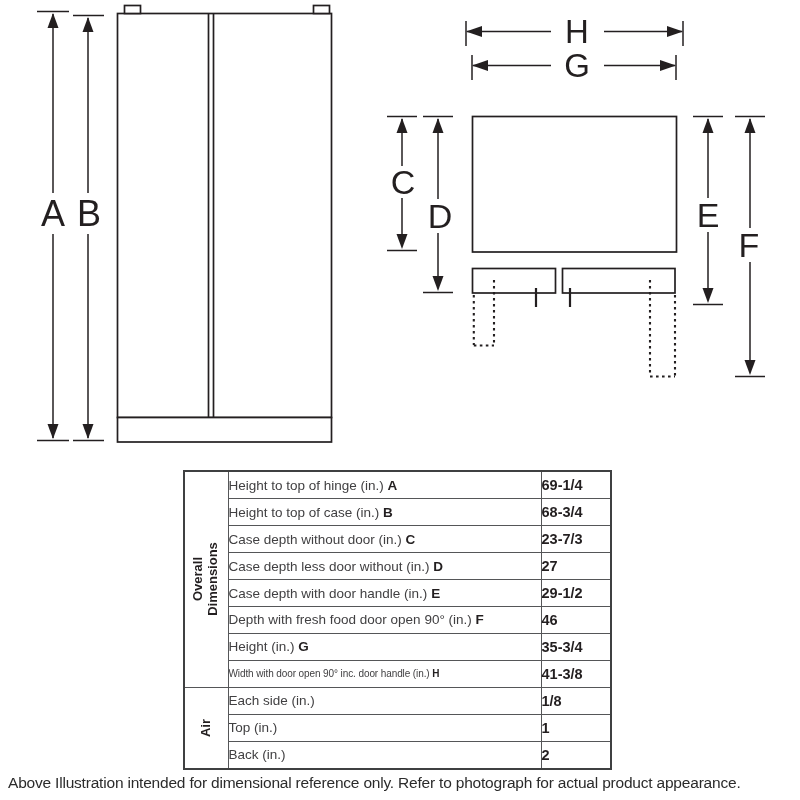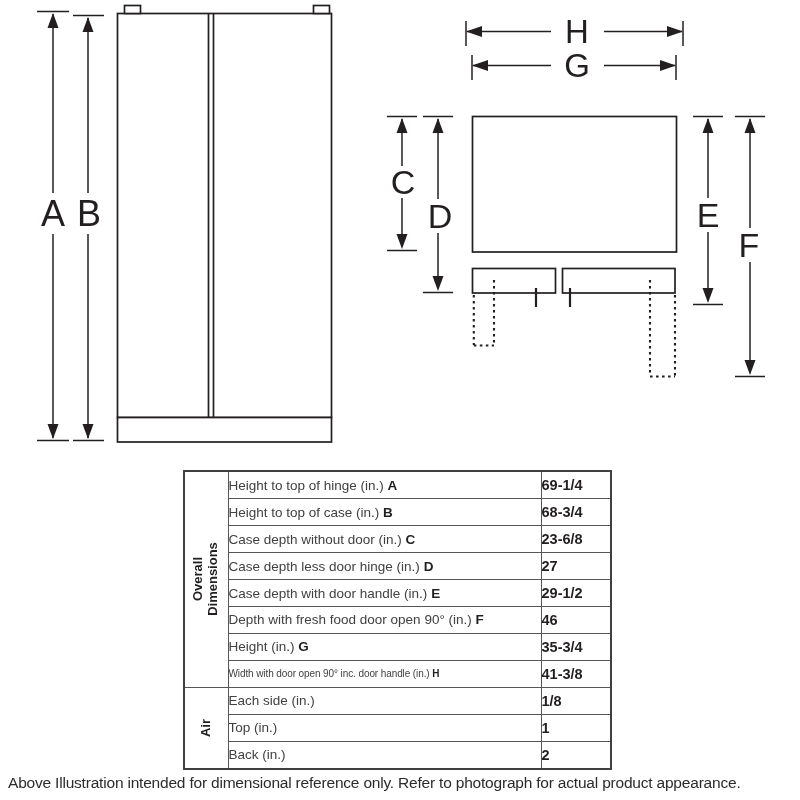--- a/index.html
+++ b/index.html
@@ -159,24 +159,24 @@
         </td>
         <td class="lbl"><span>Height to top of hinge (in.) </span><b class="ref">A</b></td>
         <td class="val">69-1/4</td>
       </tr>
       <tr>
         <td class="lbl"><span>Height to top of case (in.) </span><b class="ref">B</b></td>
         <td class="val">68-3/4</td>
       </tr>
       <tr>
         <td class="lbl"><span>Case depth without door (in.) </span><b class="ref">C</b></td>
-        <td class="val">23-6/8</td>
-      </tr>
-      <tr>
-        <td class="lbl"><span>Case depth less door hinge (in.) </span><b class="ref">D</b></td>
+        <td class="val">23-7/3</td>
+      </tr>
+      <tr>
+        <td class="lbl"><span>Case depth less door without (in.) </span><b class="ref">D</b></td>
         <td class="val">27</td>
       </tr>
       <tr>
         <td class="lbl"><span>Case depth with door handle (in.) </span><b class="ref">E</b></td>
         <td class="val">29-1/2</td>
       </tr>
       <tr>
         <td class="lbl"><span>Depth with fresh food door open 90° (in.) </span><b class="ref">F</b></td>
         <td class="val">46</td>
       </tr>

